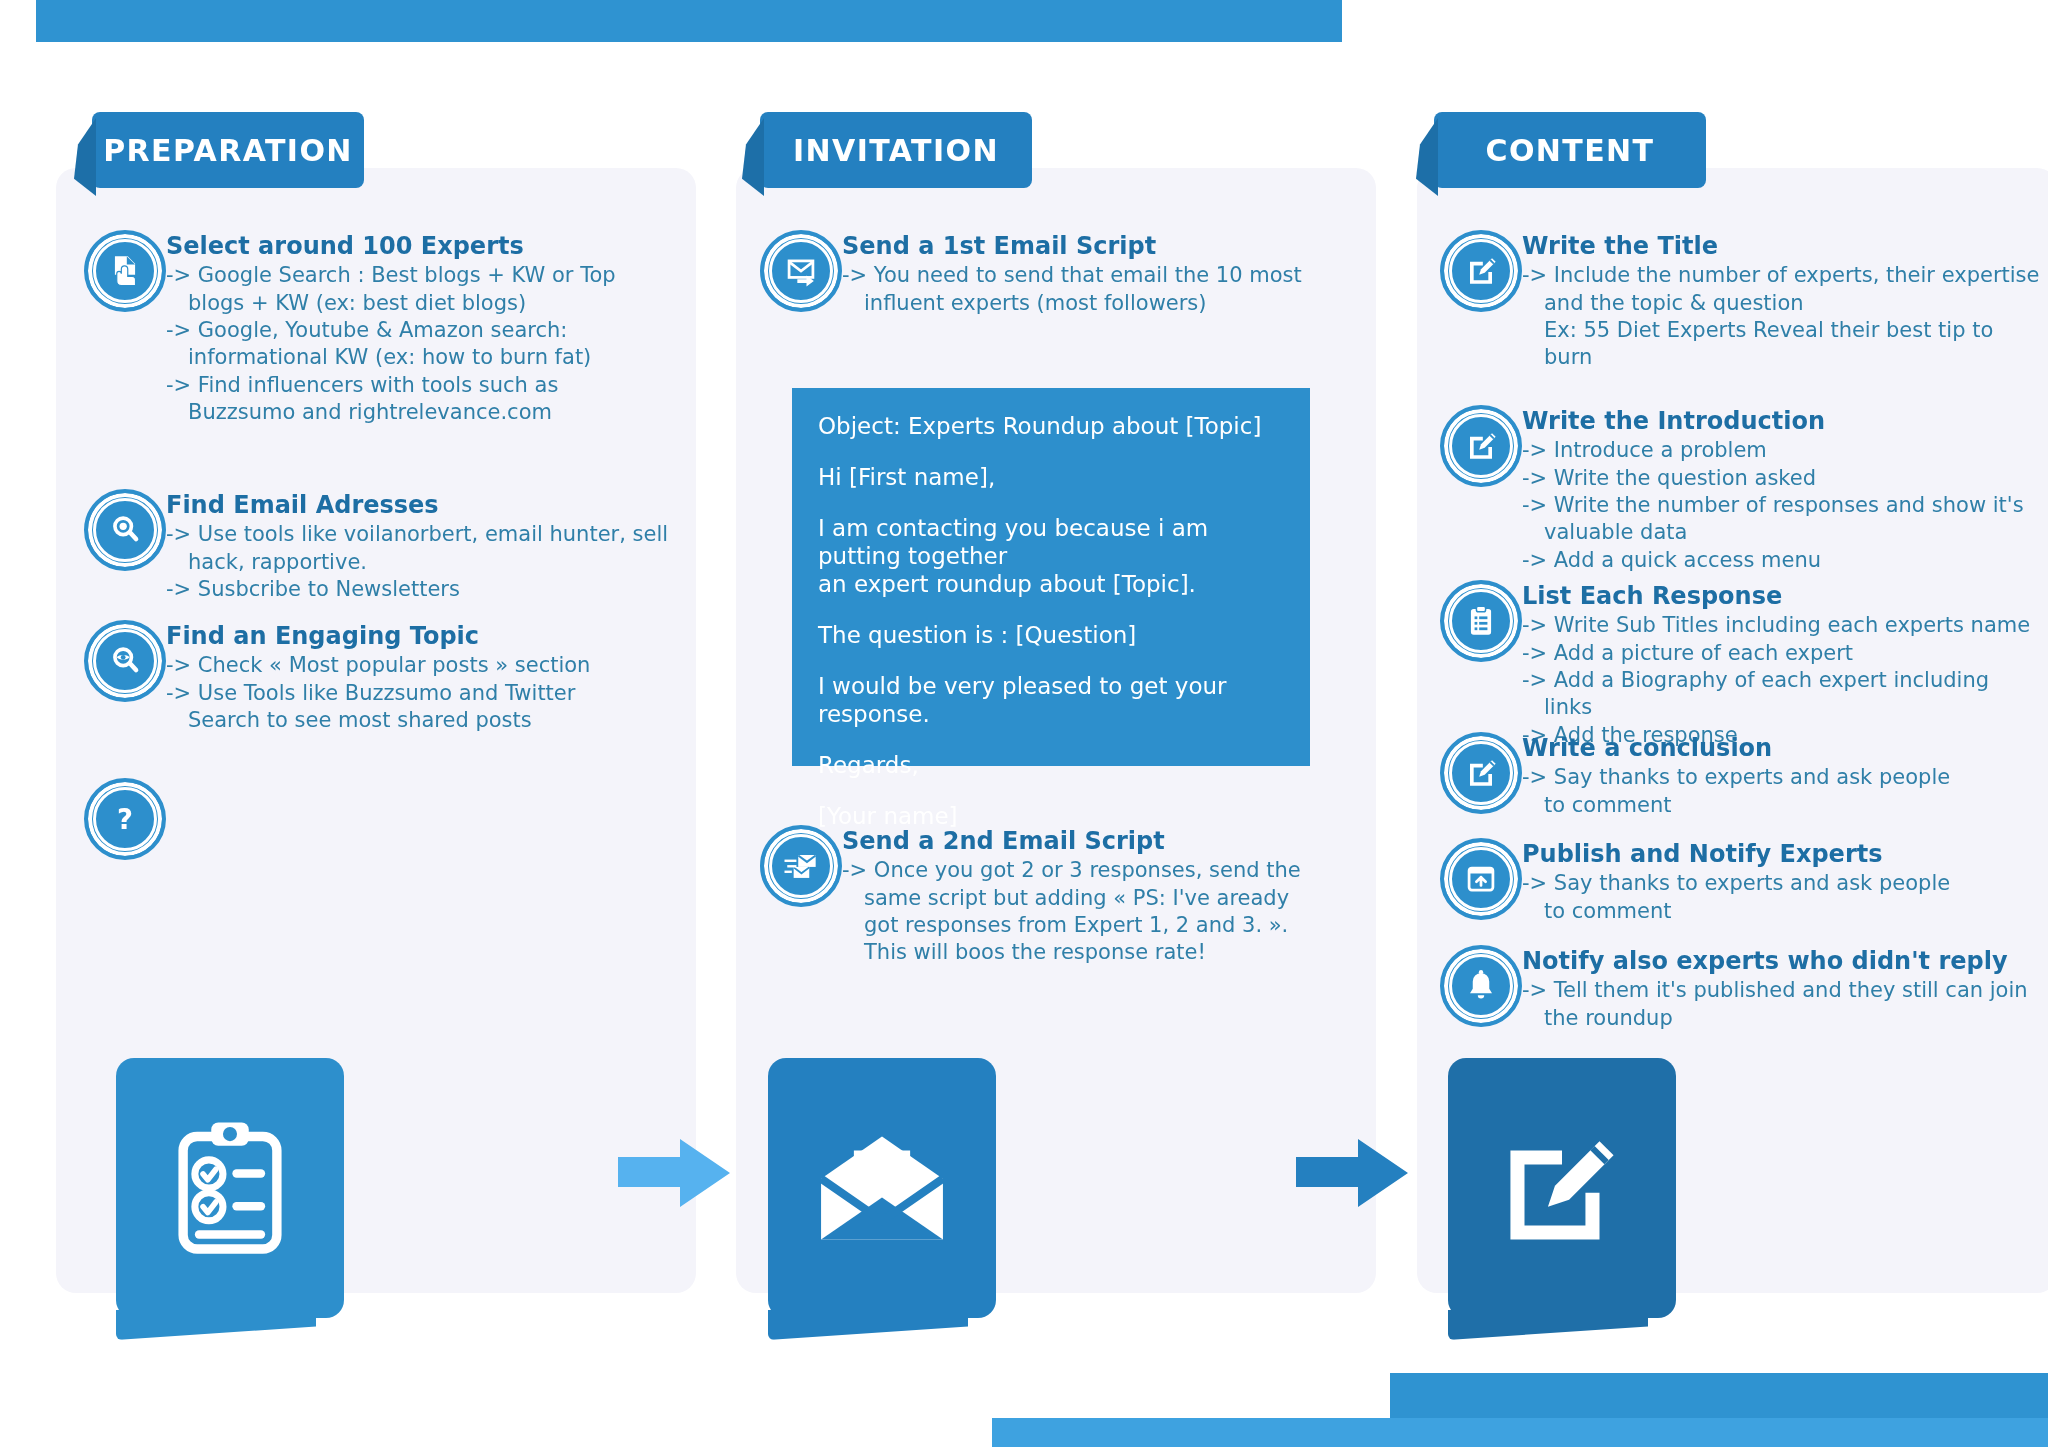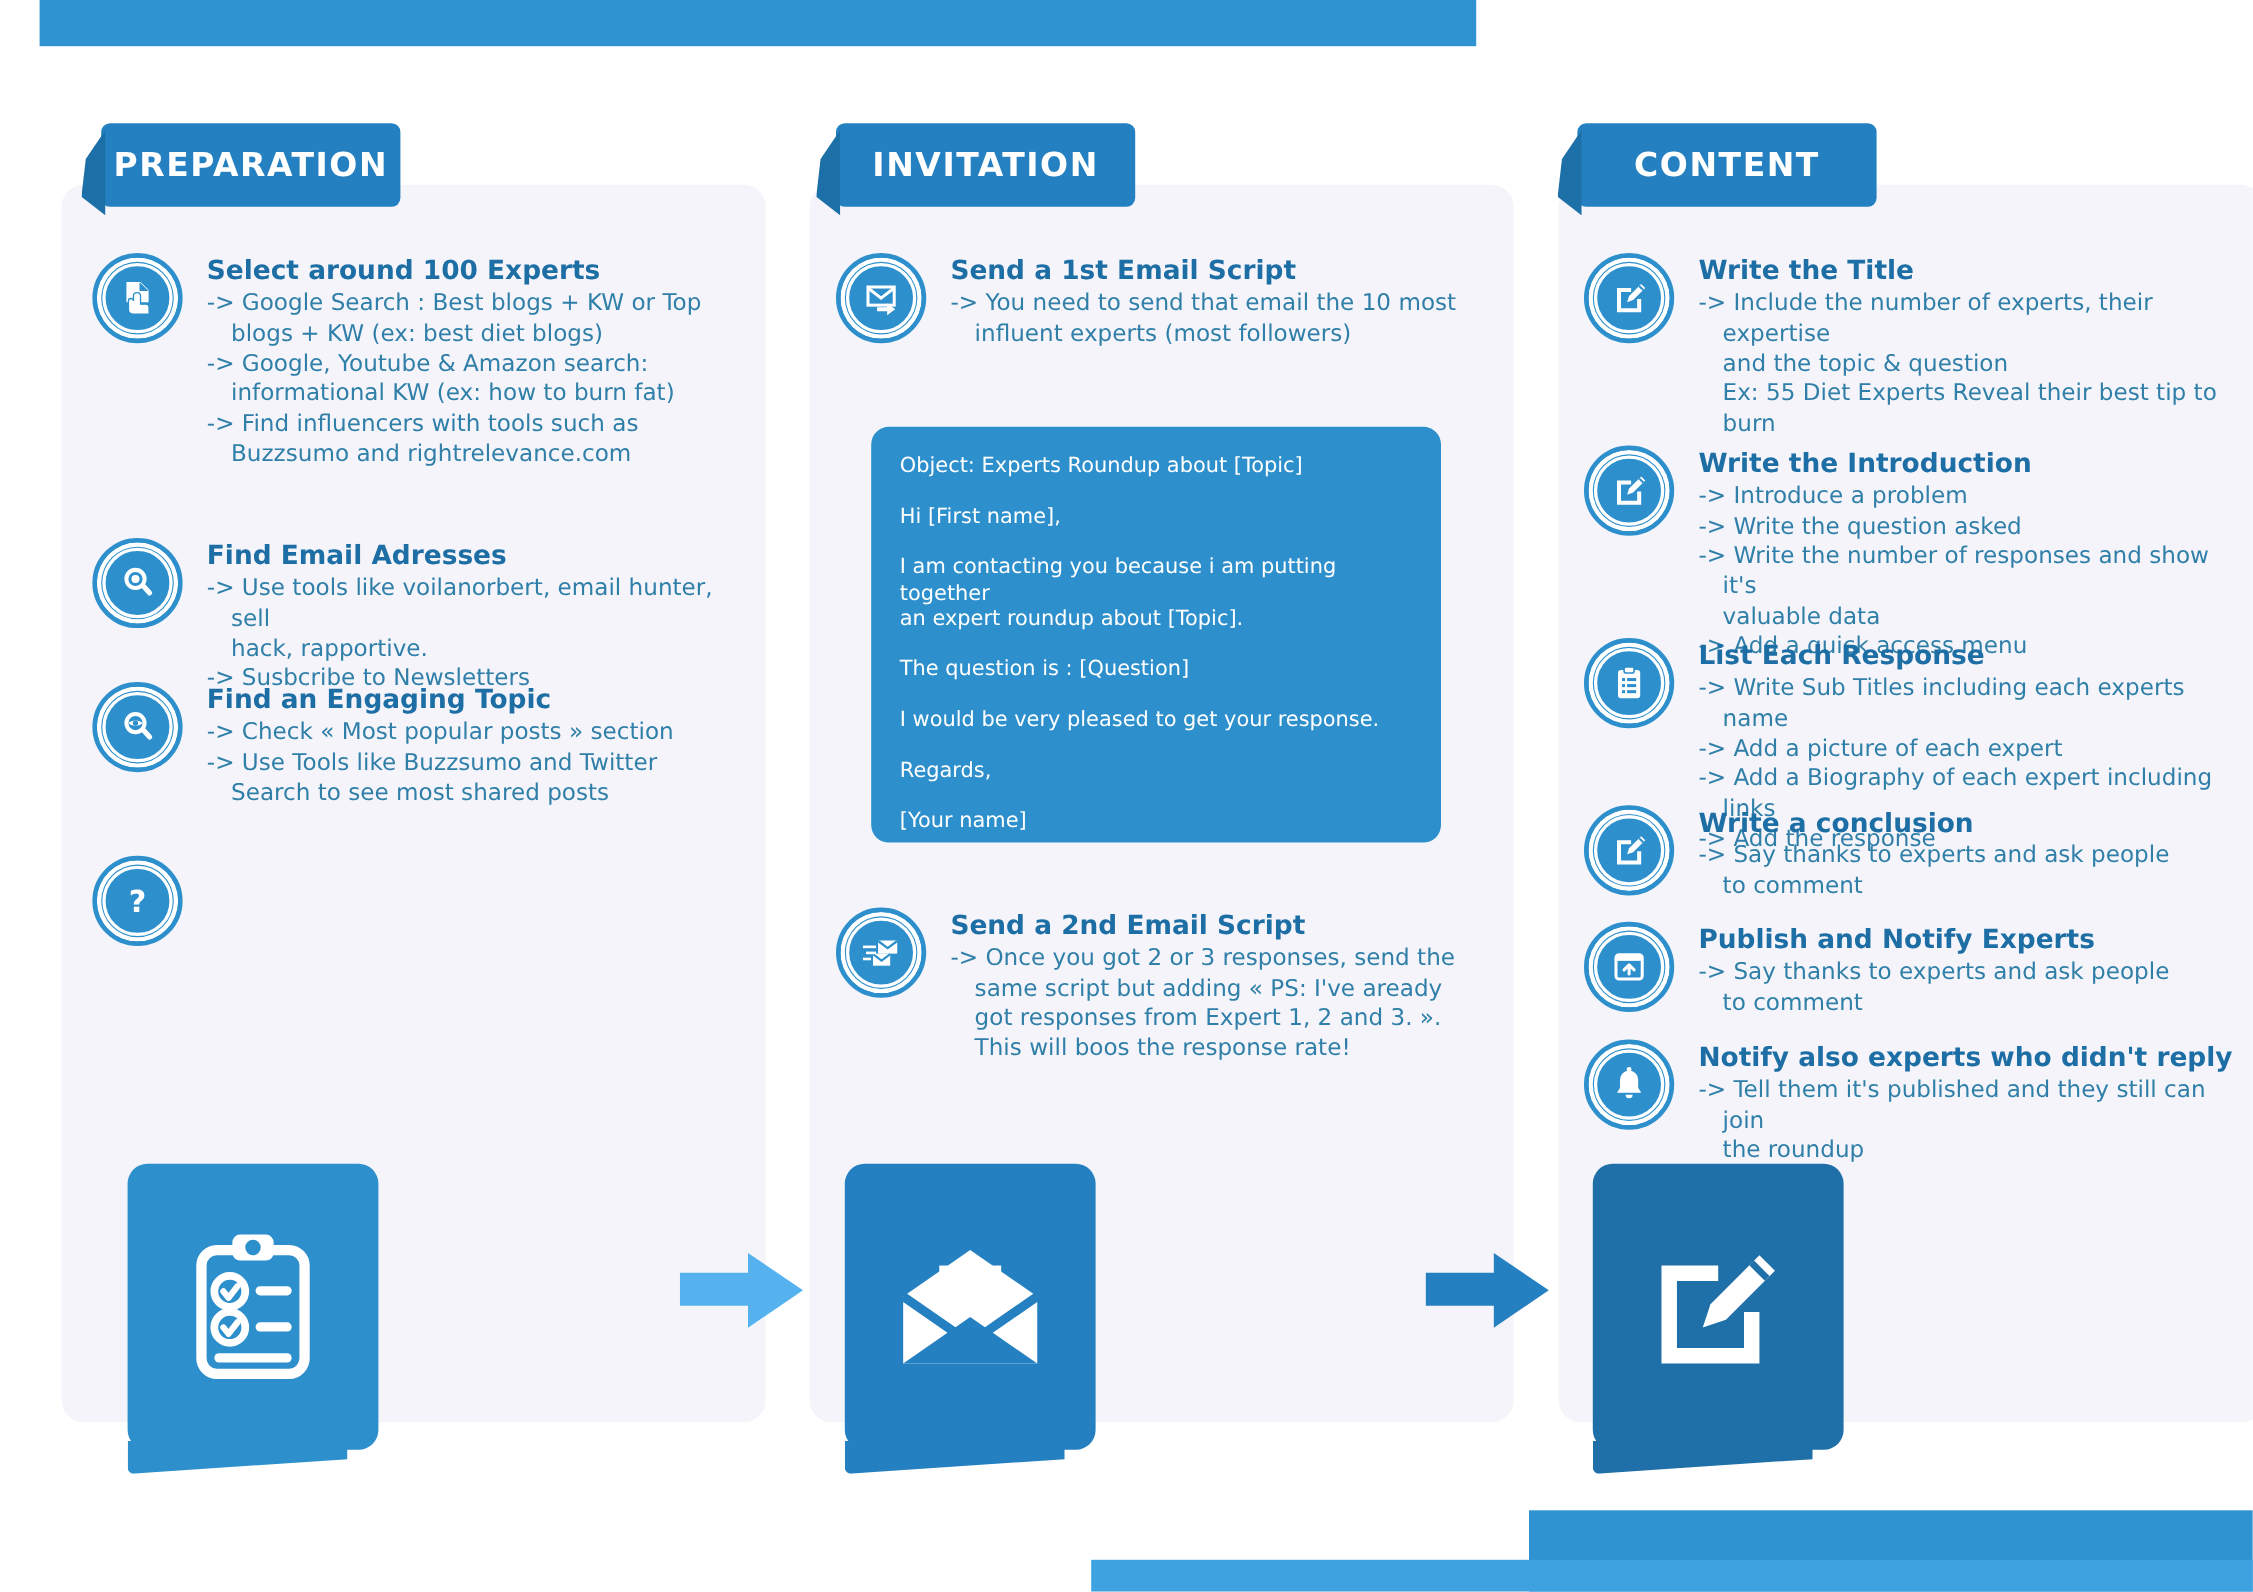--- a/index.html
+++ b/index.html
@@ -79,21 +79,20 @@
     clip-path: polygon(100% 0, 100% 100%, 0 78%, 18% 34%);
     border-radius: 3px 0 0 3px;
   }
   .ribbon-prep    { left: 92px;   width: 272px; }
   .ribbon-invite  { left: 760px;  width: 272px; }
   .ribbon-content { left: 1434px; width: 272px; }
 
   .item {
     position: absolute;
     display: flex;
-    gap: 22px;
   }
 
   .badge {
     flex: 0 0 auto;
     width: 82px; height: 82px;
     border-radius: 50%;
     background: #2d8fcc;
     border: 4px solid #2d8fcc;
     box-shadow: 0 0 0 4px #ffffff inset, 0 0 0 0 transparent;
     position: relative;
@@ -138,24 +137,24 @@
   }
 
   
   .script-card {
     position: absolute;
     left: 792px;
     top: 388px;
     width: 518px;
     height: 378px;
     background: #2d8fcc;
-    border-radius: 16px;
+    border-radius: 0;
     padding: 24px 26px;
     color: #ffffff;
-    font-size: 19px;
+    font-size: 23px;
     line-height: 1.22;
   }
   .script-card p { margin-bottom: 23px; }
   .script-card p:last-child { margin-bottom: 0; }
 
   
   .tile {
     position: absolute;
     width: 228px;
     height: 260px;

